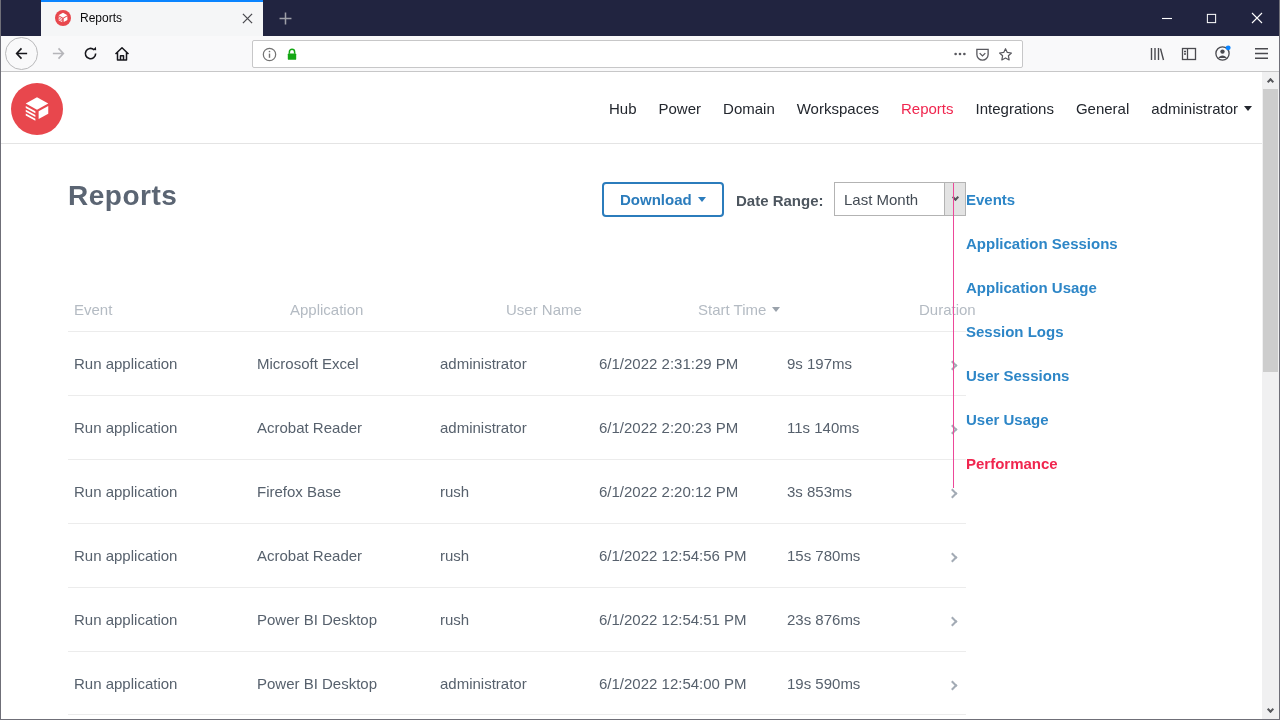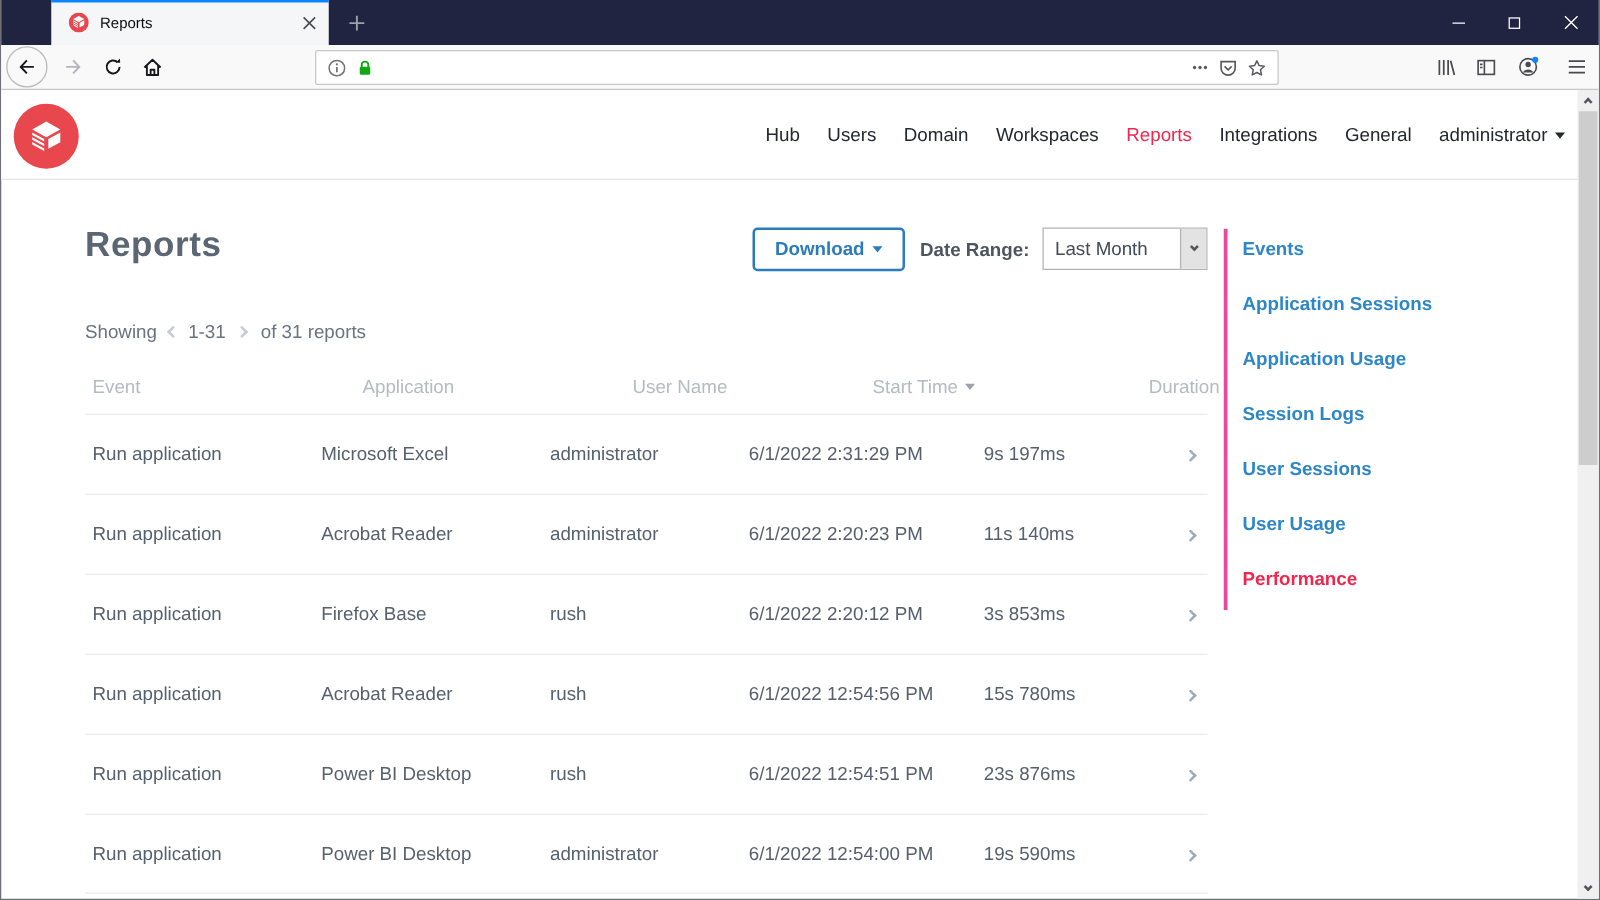--- a/index.html
+++ b/index.html
@@ -64,21 +64,21 @@
   .t-row { display:grid; grid-template-columns:183px 183px 159px 188px 1fr 30px; align-items:center;
            height:64px; border-top:1px solid #ececec; padding-left:6px; font-size:15px; color:#57616d; }
   .t-row:last-child { border-bottom:1px solid #ececec; }
   .t-head { height:44px; border-top:none; color:#b4bbc3;gap:33px; }
   .t-head .hcell { display:flex; align-items:center; }
   .sort-caret { width:0; height:0; border-left:4px solid transparent; border-right:4px solid transparent;
                 border-top:5px solid #9aa2ab; margin-left:6px; }
   .row-chev { justify-self:end; padding-right:10px; }
   .row-chev .chev { border-color:#a3abb5; }
 
-  .report-links { position:absolute; left:978px; top:183px; width:270px; border-left:3px solid #ec4899;
+  .report-links { position:absolute; left:952px; top:183px; width:270px; border-left:1px solid #ec4899;
                   height:305px; padding-left:12px; }
   .rlink { position:absolute; left:12px; font-size:15px; font-weight:700; color:#2d86c7; cursor:pointer; white-space:nowrap; }
   .rlink.active { color:#f0264f; }
 
   
   .scrollbar { position:absolute; right:0; top:72px; width:17px; height:647px; background:#f0f0f1; }
   .sb-btn { position:absolute; left:0; width:17px; height:15px; display:flex; align-items:center; justify-content:center; }
   .sb-up { top:0; } .sb-down { bottom:0; }
   .sb-thumb { position:absolute; left:1px; top:17px; width:15px; height:283px; background:#cdcdcd; }
 
@@ -220,21 +220,21 @@
       <svg width="30" height="30" viewBox="0 0 24 24">
         <path fill="#fff" d="M12 2.6 21 7.6 12 12.6 3 7.6Z"></path>
         <path fill="#fff" d="M21 9.6v6.2L13.3 20v-6.2Z"></path>
         <path fill="#fff" d="M3 9.6 10.7 13.8v1.6L3 11.2Z"></path>
         <path fill="#fff" d="M3 12.6 10.7 16.8v1.6L3 14.2Z"></path>
         <path fill="#fff" d="M3 15.6 10.7 19.8v1.6L3 17.2Z"></path>
       </svg>
     </div>
     <div class="site-nav">
       <span class="nav-item">Hub</span>
-      <span class="nav-item">Users</span>
+      <span class="nav-item">Power</span>
       <span class="nav-item">Domain</span>
       <span class="nav-item">Workspaces</span>
       <span class="nav-item active">Reports</span>
       <span class="nav-item">Integrations</span>
       <span class="nav-item">General</span>
       <span class="nav-item">
           <span>administrator</span>
           <span class="caret"></span>
         </span>
     </div>
@@ -248,27 +248,20 @@
   </button>
 
   <span class="dr-label">Date Range:</span>
   <div class="dr-select">
     <span class="dr-value">Last Month</span>
     <span class="dr-arrow">
         <span class="chev down small"></span>
       </span>
   </div>
 
-  <div class="pagination">
-    <span>Showing</span>
-    <span class="chev left"></span>
-    <span>1-31</span>
-    <span class="chev right"></span>
-    <span style="margin-left:3px">of 31 reports</span>
-  </div>
 
   <div class="report-table">
     <div class="t-row t-head">
       <span class="hcell">Event</span>
       <span class="hcell">Application</span>
       <span class="hcell">User Name</span>
       <span class="hcell">
           <span>Start Time</span>
           <span class="sort-caret"></span>
         </span>

